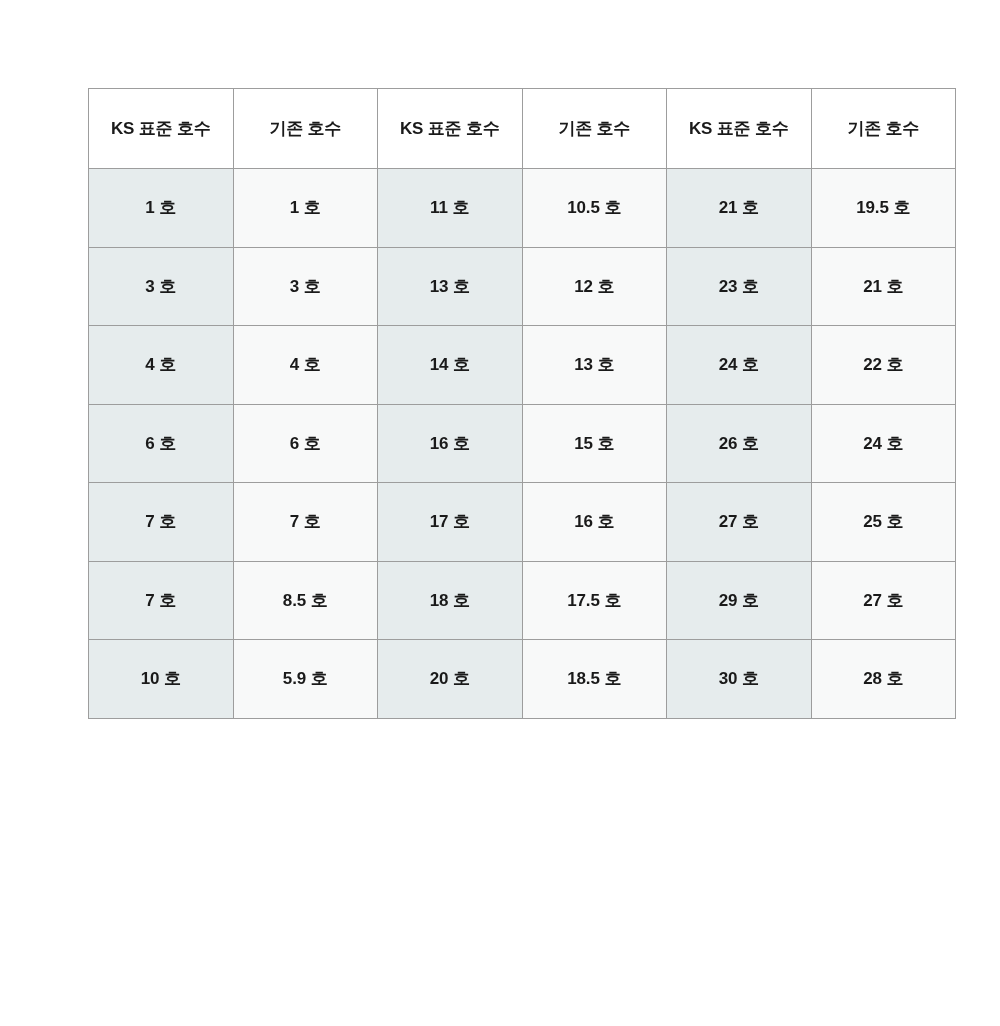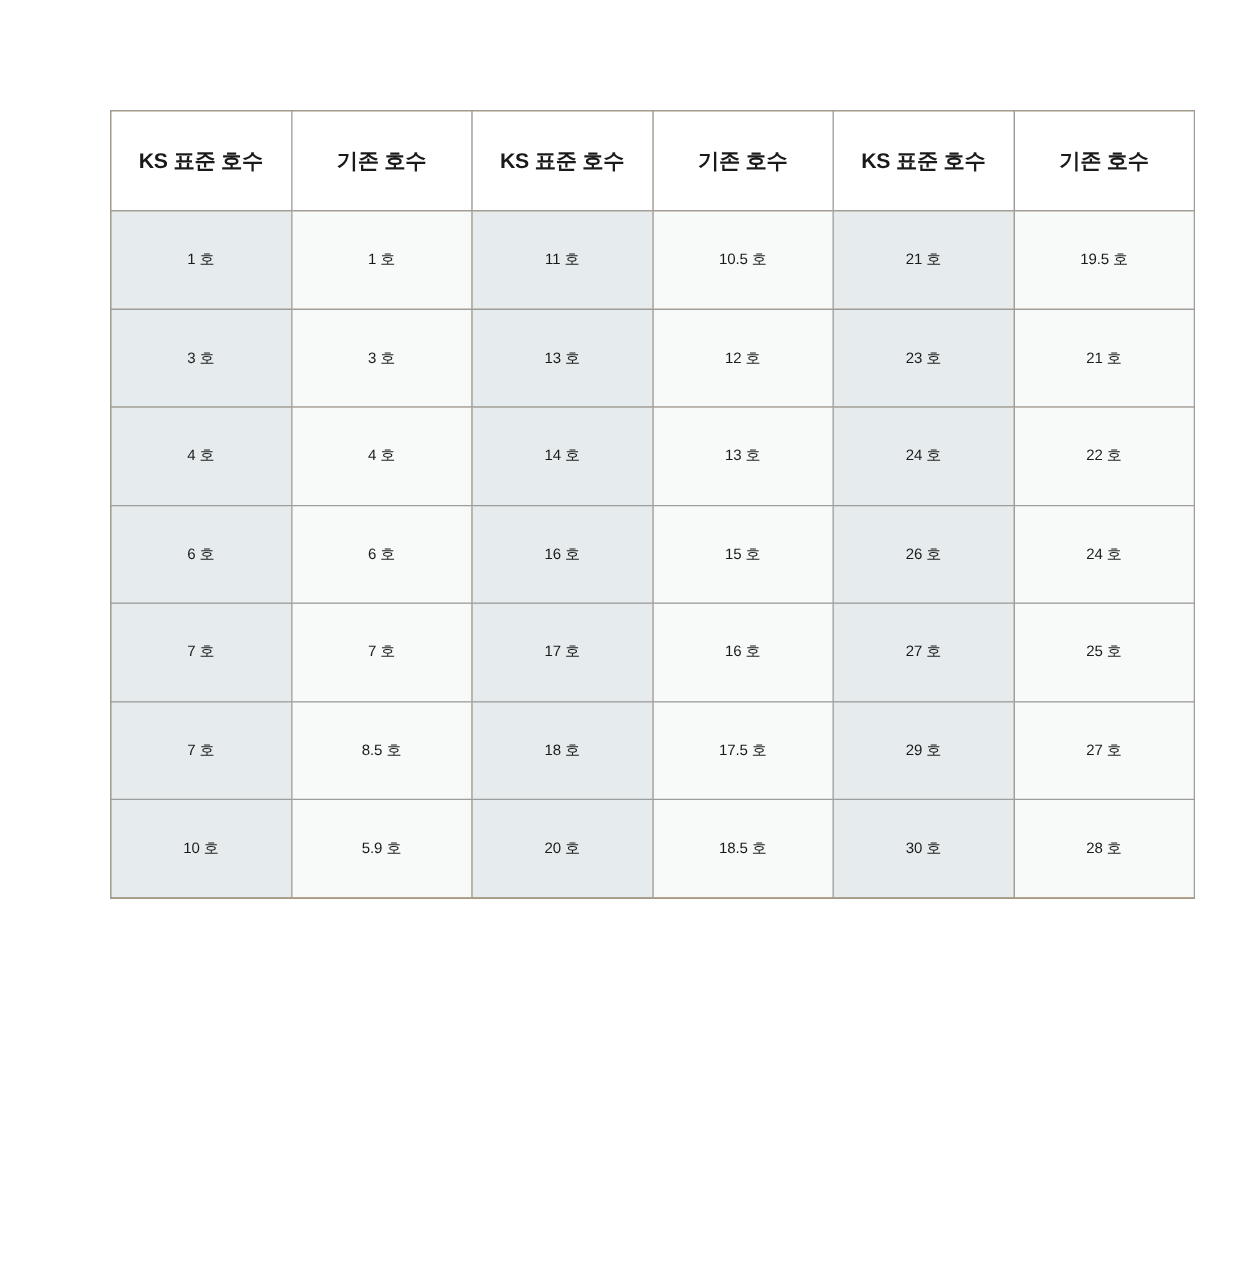--- a/index.html
+++ b/index.html
@@ -27,21 +27,21 @@
     position: absolute;
     left: 88px;
     top: 88px;
     width: 824px;
   }
 
   table.size-table {
     border-collapse: collapse;
     table-layout: fixed;
     width: 868px;
-    background: #a16207;
+    background: #3b82f6;
   }
 
   table.size-table col.c-odd  { width: 137px; }
   table.size-table col.c-even { width: 137px; }
 
   table.size-table th,
   table.size-table td {
     border: 1px solid #9d9d9d;
     text-align: center;
     vertical-align: middle;
@@ -53,22 +53,22 @@
   table.size-table thead th {
     height: 79px;
     background: #ffffff;
     font-size: 17px;
     font-weight: 700;
     letter-spacing: -0.2px;
   }
 
   table.size-table tbody td {
     height: 77.5px;
-    font-size: 12px;
-    font-weight: 400;
+    font-size: 17px;
+    font-weight: 700;
     letter-spacing: -0.1px;
   }
 
   
   table.size-table tbody td.col-ks   { background: #e6eced; }
   table.size-table tbody td.col-prev { background: #f8f9f9; }
 </style>
 </head>
 <body>
 

